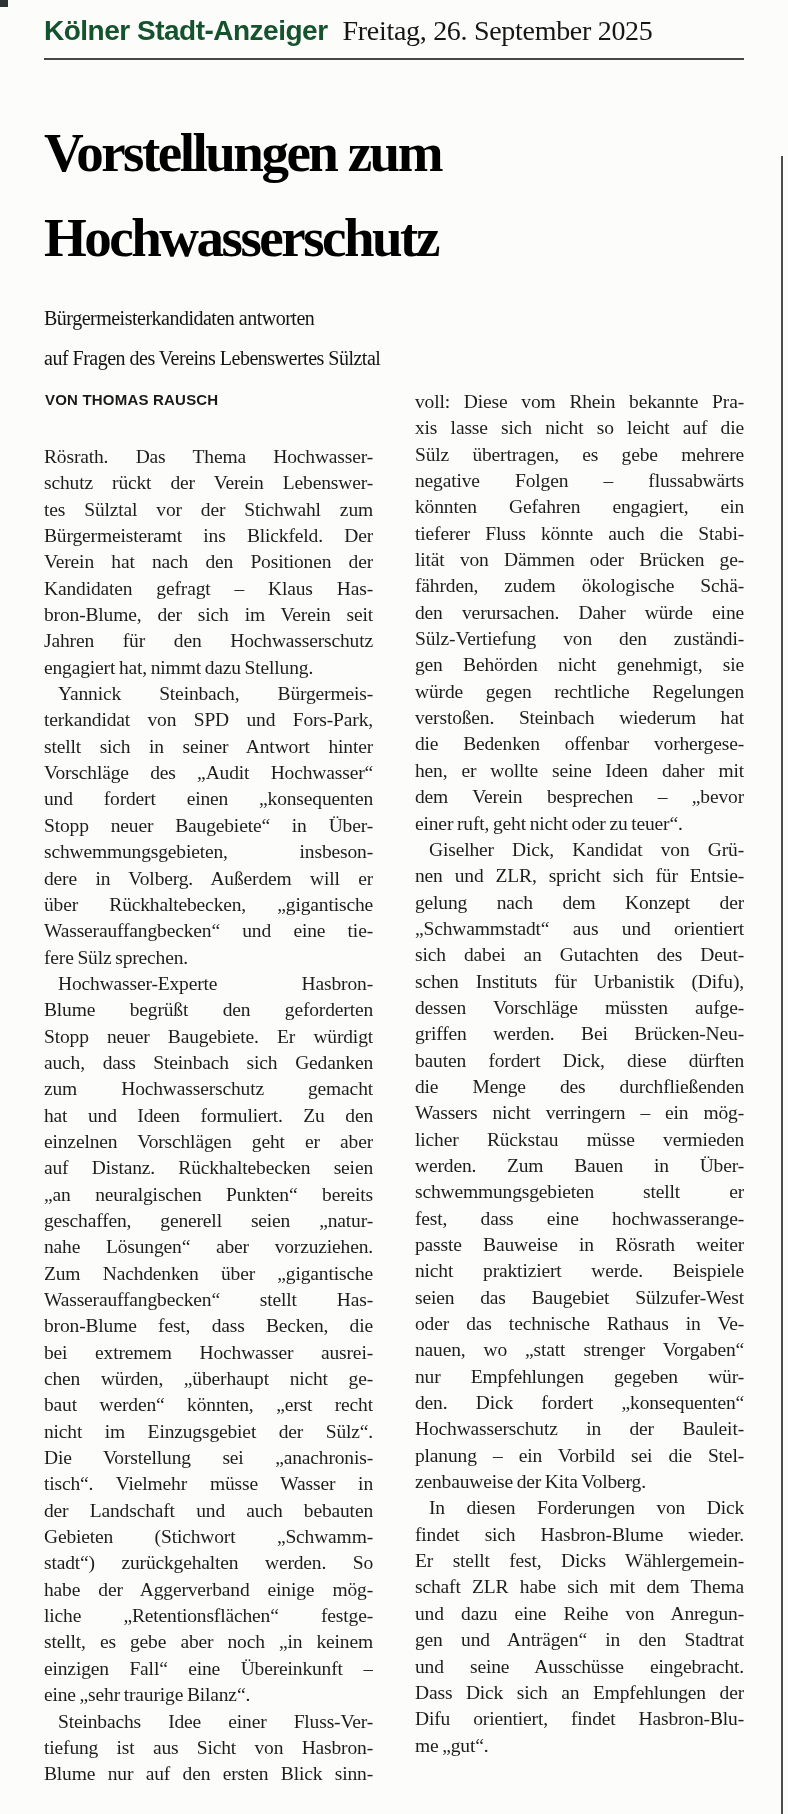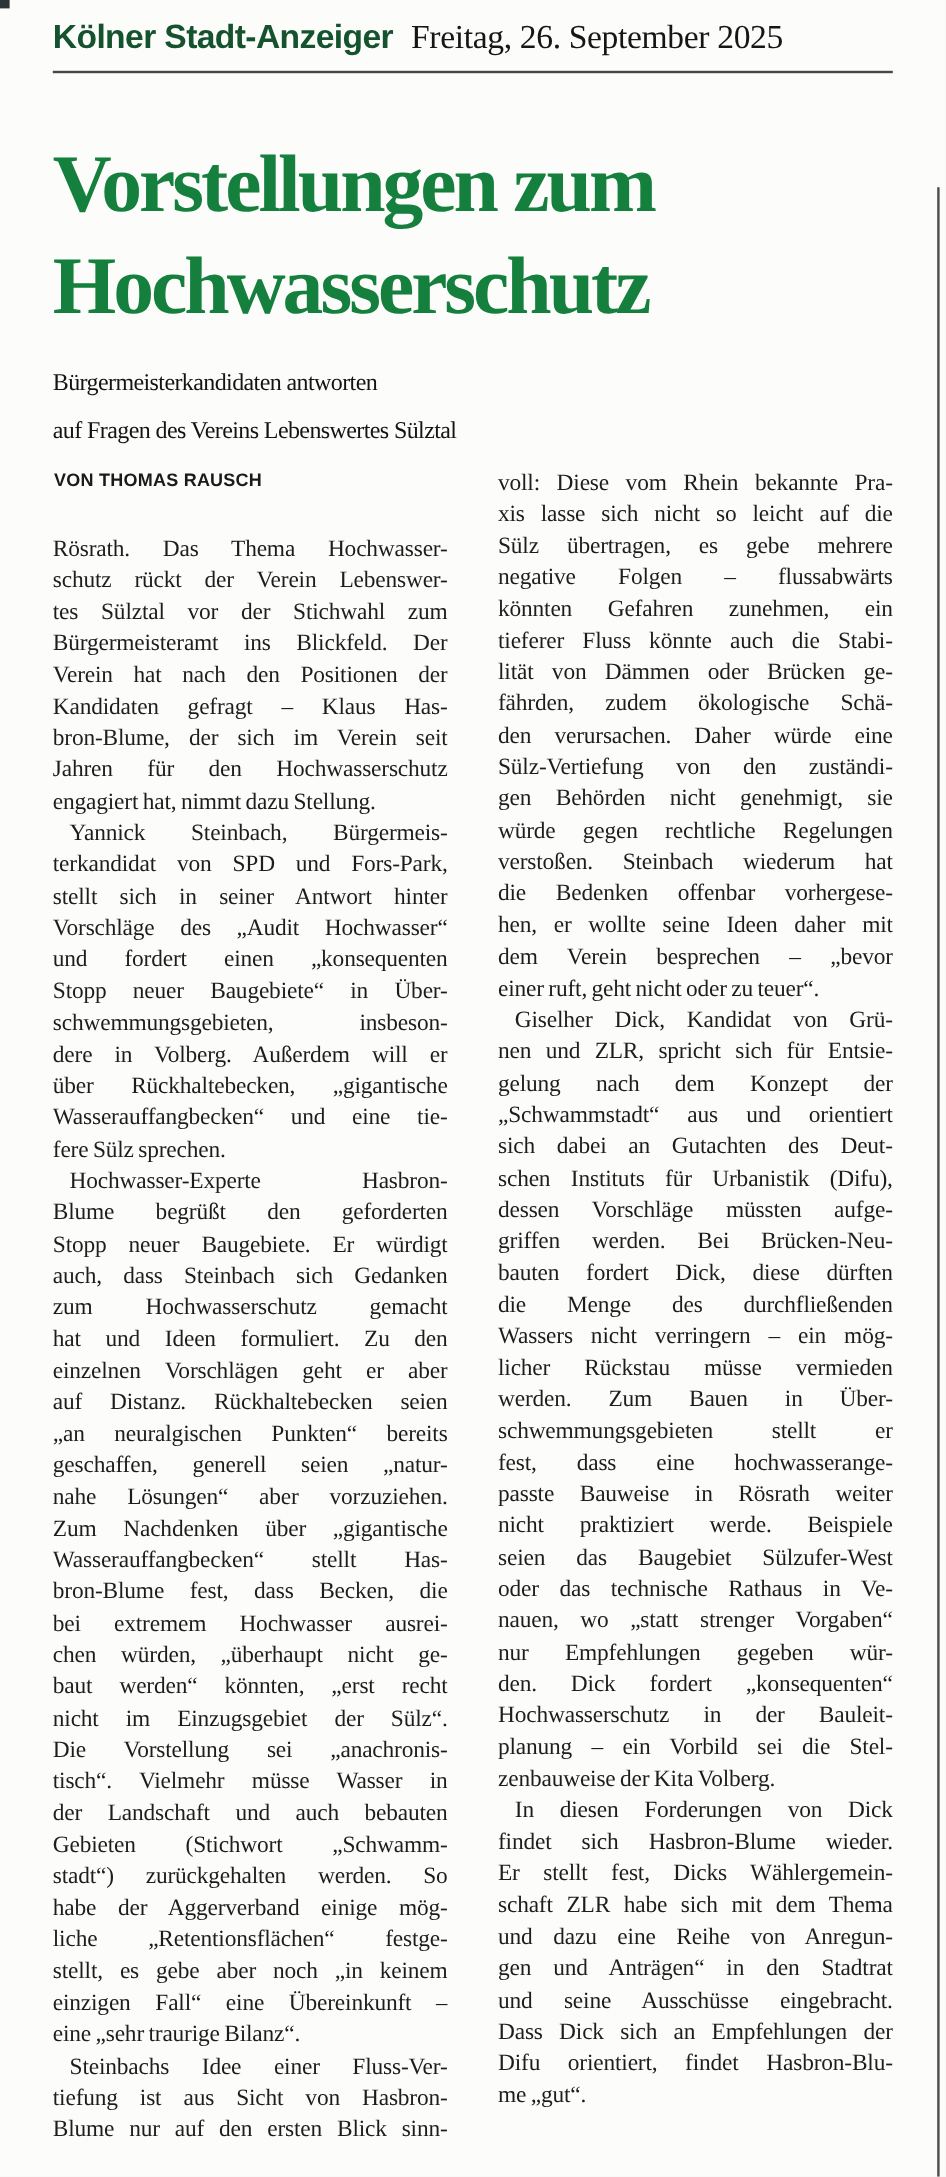--- a/index.html
+++ b/index.html
@@ -16,22 +16,22 @@
   .content{margin-left:44px;width:700px;}
   .masthead{display:flex;align-items:baseline;gap:15px;padding-top:15px;}
   .masthead .paper{
     font-family:"Liberation Sans", sans-serif;
     font-weight:bold;font-size:28px;letter-spacing:-0.5px;color:#14532d;
   }
   .masthead .date{font-size:28px;letter-spacing:-0.3px;color:#161616;}
   .masthead-rule{margin-top:11px;height:2px;background:#474747;width:700px;}
   .headline{
     margin:50px 0 0 0;
-    font-weight:bold;font-size:68px;line-height:85px;
-    letter-spacing:-2.5px;color:#15803d;
+    font-weight:bold;font-size:55px;line-height:85px;
+    letter-spacing:-2.5px;color:#000000;
   }
   .subhead{
     margin:18px 0 0 0;
     font-weight:normal;font-size:20px;line-height:40px;
     letter-spacing:-0.5px;color:#141414;
   }
   .columns{margin-top:11px;display:flex;gap:42px;}
   .col{width:335px;}
   .byline{
     font-family:"Liberation Sans", sans-serif;
@@ -125,21 +125,21 @@
           <div class="line end">eine „sehr traurige Bilanz“.</div>
           <div class="line indent">Steinbachs Idee einer Fluss-Ver-</div>
           <div class="line">tiefung ist aus Sicht von Hasbron-</div>
           <div class="line">Blume nur auf den ersten Blick sinn-</div>
         </div>
       <div class="col" id="col-right">
           <div class="line">voll: Diese vom Rhein bekannte Pra-</div>
           <div class="line">xis lasse sich nicht so leicht auf die</div>
           <div class="line">Sülz übertragen, es gebe mehrere</div>
           <div class="line">negative Folgen – flussabwärts</div>
-          <div class="line">könnten Gefahren zunehmen, ein</div>
+          <div class="line">könnten Gefahren engagiert, ein</div>
           <div class="line">tieferer Fluss könnte auch die Stabi-</div>
           <div class="line">lität von Dämmen oder Brücken ge-</div>
           <div class="line">fährden, zudem ökologische Schä-</div>
           <div class="line">den verursachen. Daher würde eine</div>
           <div class="line">Sülz-Vertiefung von den zuständi-</div>
           <div class="line">gen Behörden nicht genehmigt, sie</div>
           <div class="line">würde gegen rechtliche Regelungen</div>
           <div class="line">verstoßen. Steinbach wiederum hat</div>
           <div class="line">die Bedenken offenbar vorhergese-</div>
           <div class="line">hen, er wollte seine Ideen daher mit</div>

